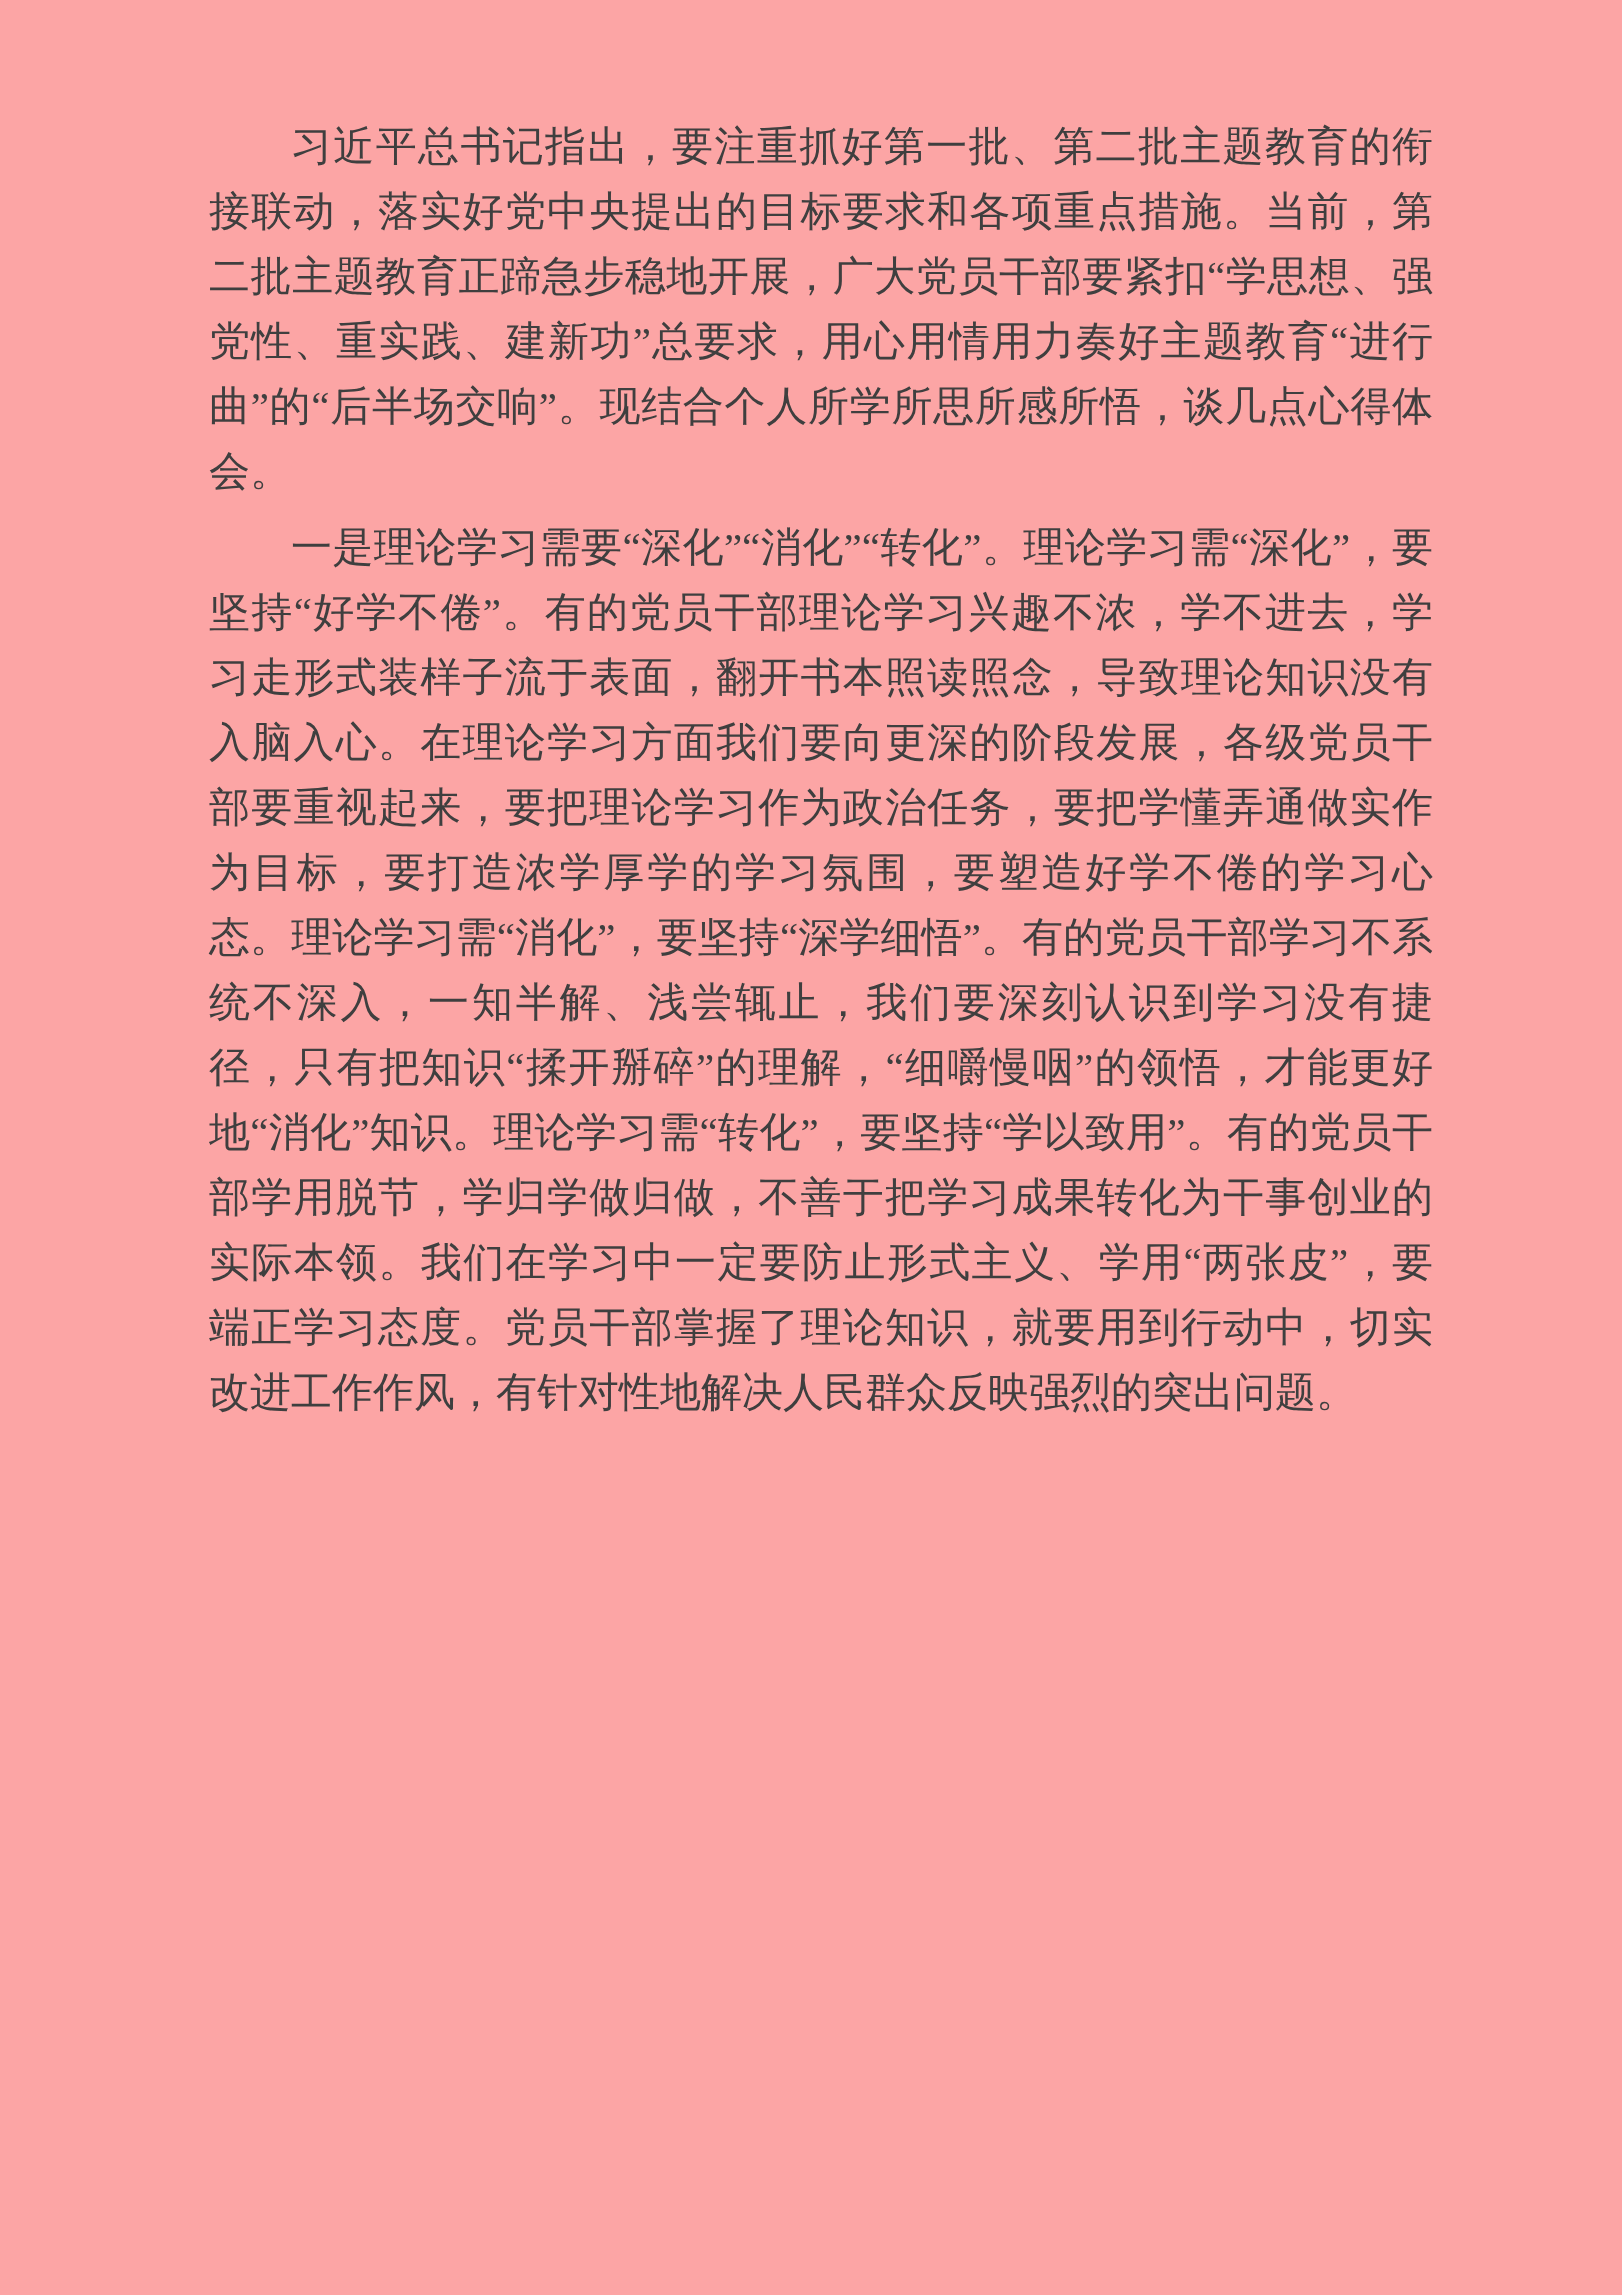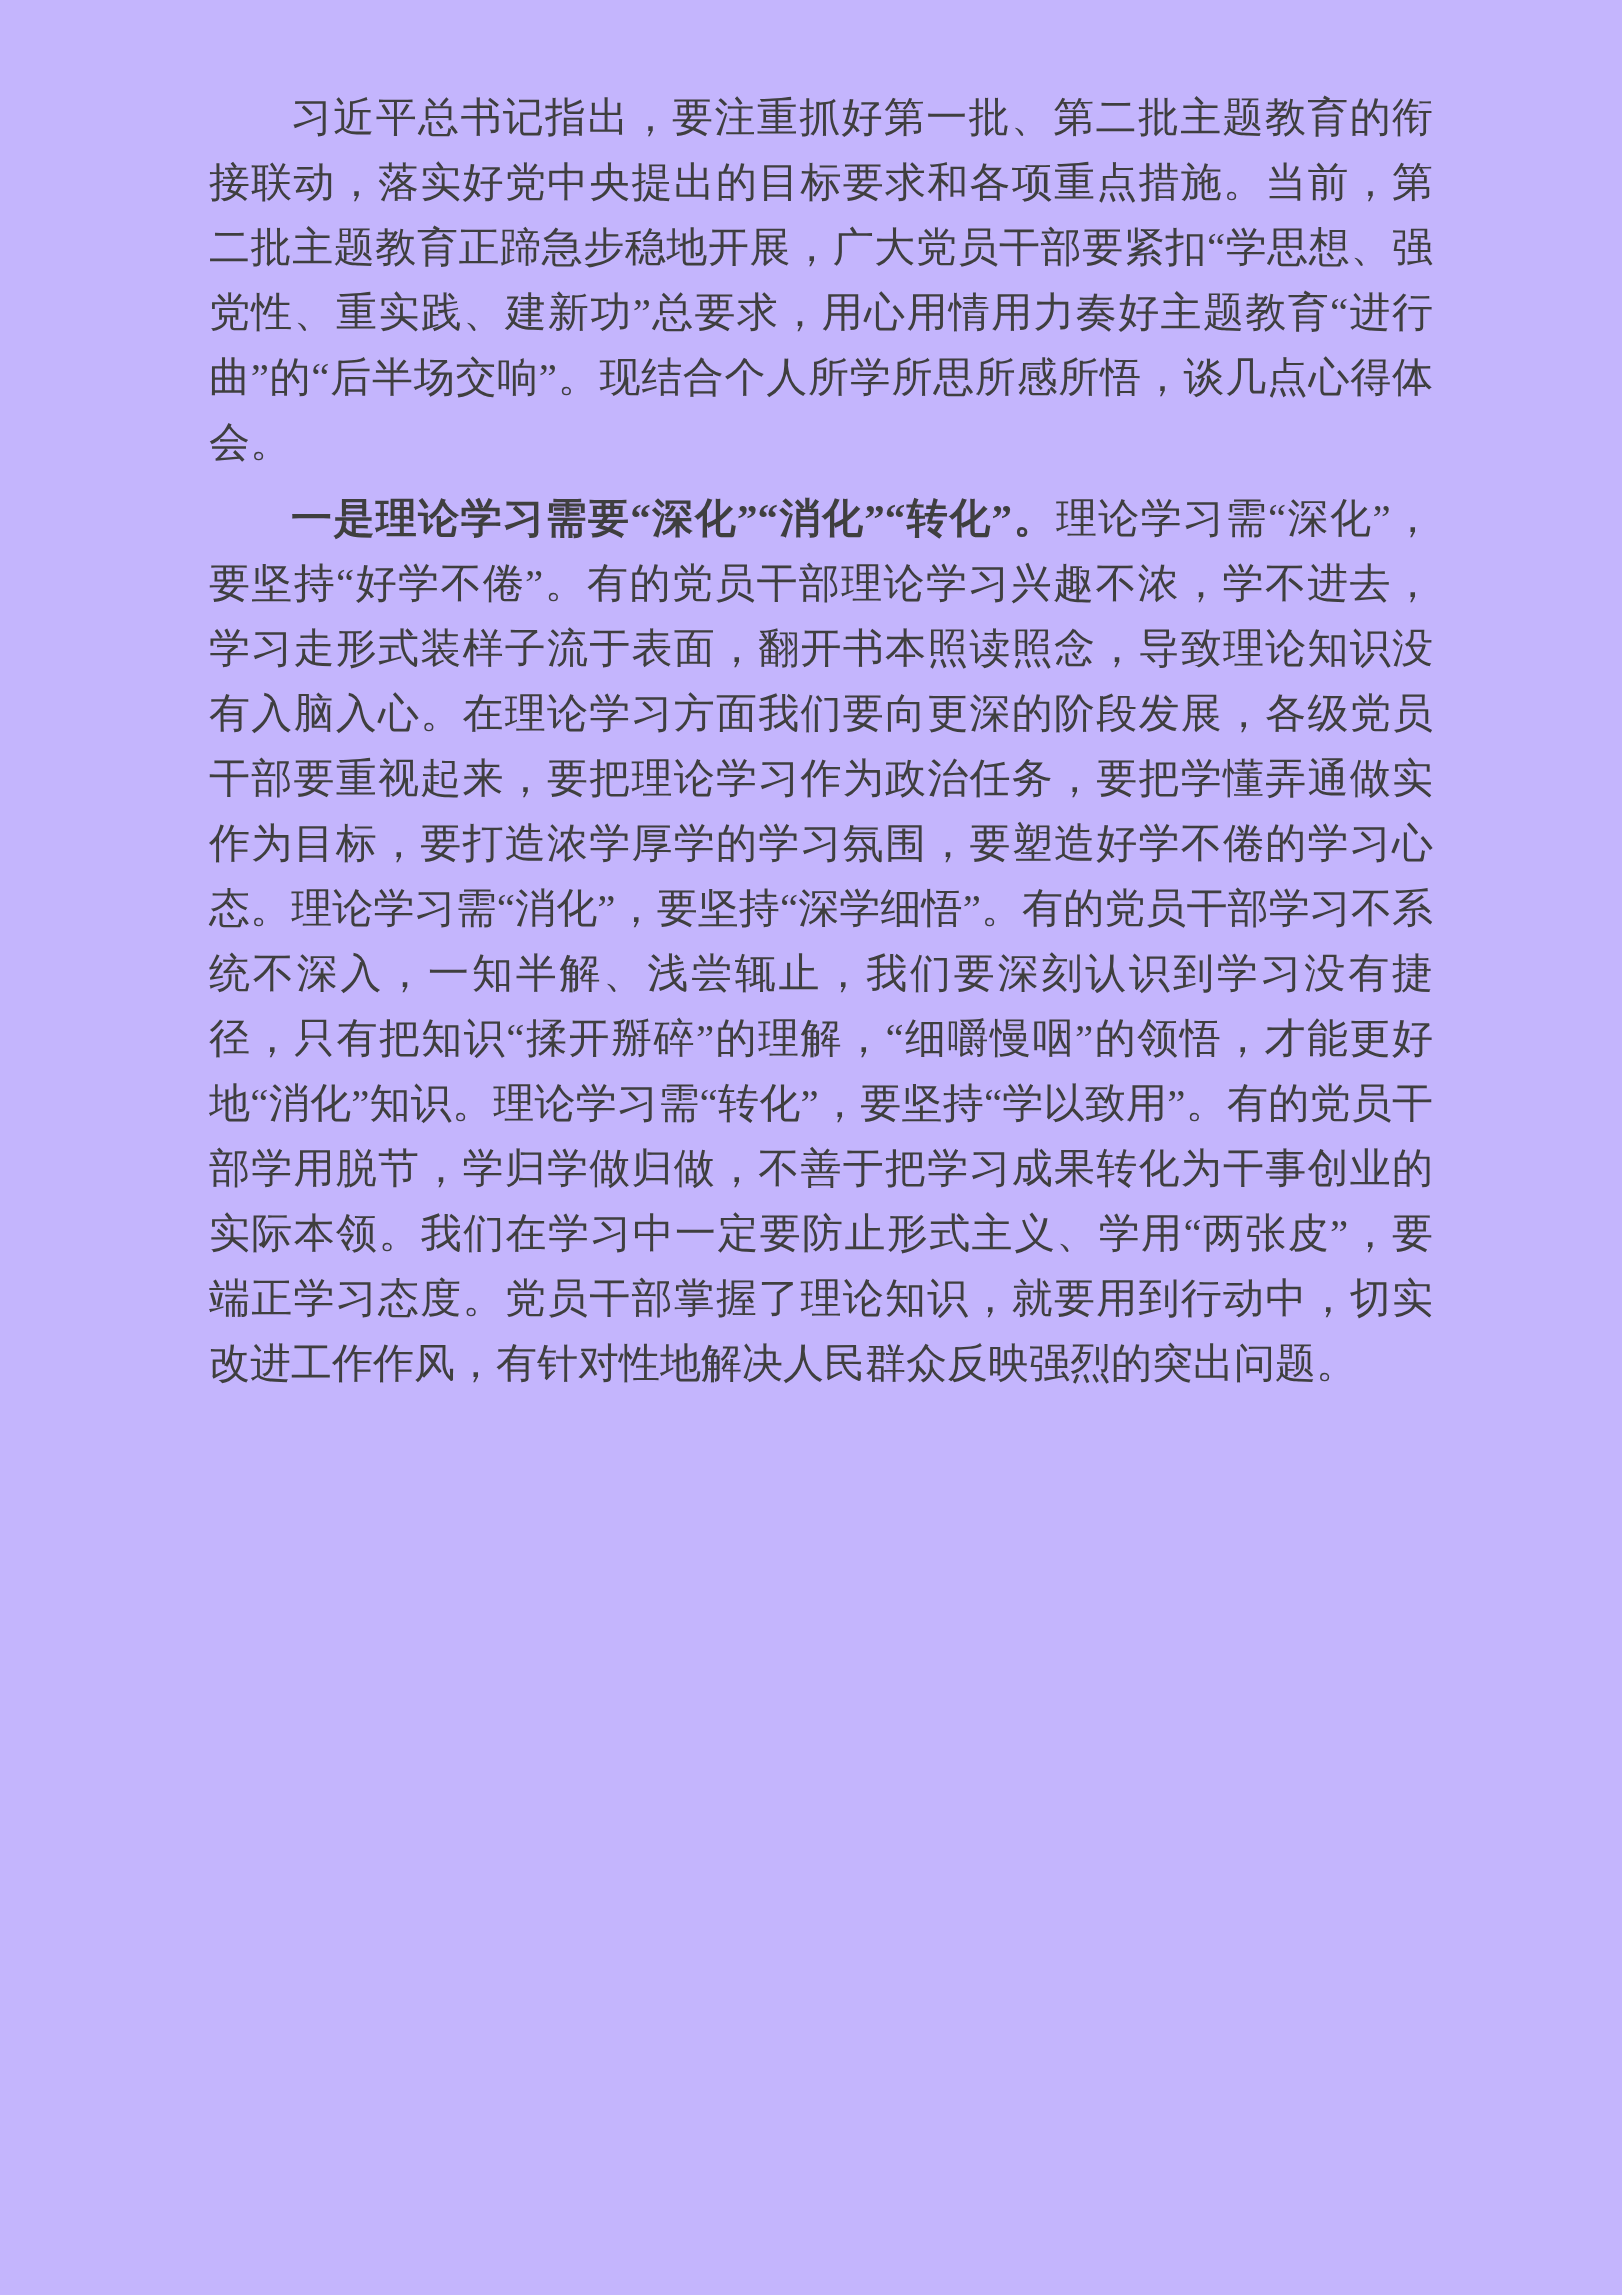--- a/index.html
+++ b/index.html
@@ -5,41 +5,41 @@
   html, body {
     margin: 0;
     padding: 0;
     background: #ffffff;
   }
   .page {
     position: relative;
     width: 1623px;
     height: 2295px;
     box-sizing: border-box;
-    background: #c4b5fd;
-    padding: 85px 190px 0 209px;
+    background: #fca5a5;
+    padding: 114px 190px 0 209px;
     overflow: hidden;
     font-family: "Liberation Serif", "DejaVu Serif", serif;
     font-size: 41px;
     line-height: 65px;
     color: #3f3f3f;
     text-align: justify;
     
     text-justify: inter-ideograph;
     word-break: break-all;
   }
   .para {
     margin: 0 0 10.5px 0;
     text-indent: 2em;
   }
   .para:last-child {
     margin-bottom: 0;
   }
   .lead {
-    font-weight: bold;
+    font-weight: normal;
   }
 </style>
 </head>
 <body>
 
 <div class="page">
 
   <p class="para"><span class="lead"></span><span>习近平总书记指出，要注重抓好第一批、第二批主题教育的衔接联动，落实好党中央提出的目标要求和各项重点措施。当前，第二批主题教育正蹄急步稳地开展，广大党员干部要紧扣“学思想、强党性、重实践、建新功”总要求，用心用情用力奏好主题教育“进行曲”的“后半场交响”。现结合个人所学所思所感所悟，谈几点心得体会。</span></p>
 
   <p class="para"><span class="lead">一是理论学习需要“深化”“消化”“转化”。</span><span>理论学习需“深化”，要坚持“好学不倦”。有的党员干部理论学习兴趣不浓，学不进去，学习走形式装样子流于表面，翻开书本照读照念，导致理论知识没有入脑入心。在理论学习方面我们要向更深的阶段发展，各级党员干部要重视起来，要把理论学习作为政治任务，要把学懂弄通做实作为目标，要打造浓学厚学的学习氛围，要塑造好学不倦的学习心态。理论学习需“消化”，要坚持“深学细悟”。有的党员干部学习不系统不深入，一知半解、浅尝辄止，我们要深刻认识到学习没有捷径，只有把知识“揉开掰碎”的理解，“细嚼慢咽”的领悟，才能更好地“消化”知识。理论学习需“转化”，要坚持“学以致用”。有的党员干部学用脱节，学归学做归做，不善于把学习成果转化为干事创业的实际本领。我们在学习中一定要防止形式主义、学用“两张皮”，要端正学习态度。党员干部掌握了理论知识，就要用到行动中，切实改进工作作风，有针对性地解决人民群众反映强烈的突出问题。</span></p>

